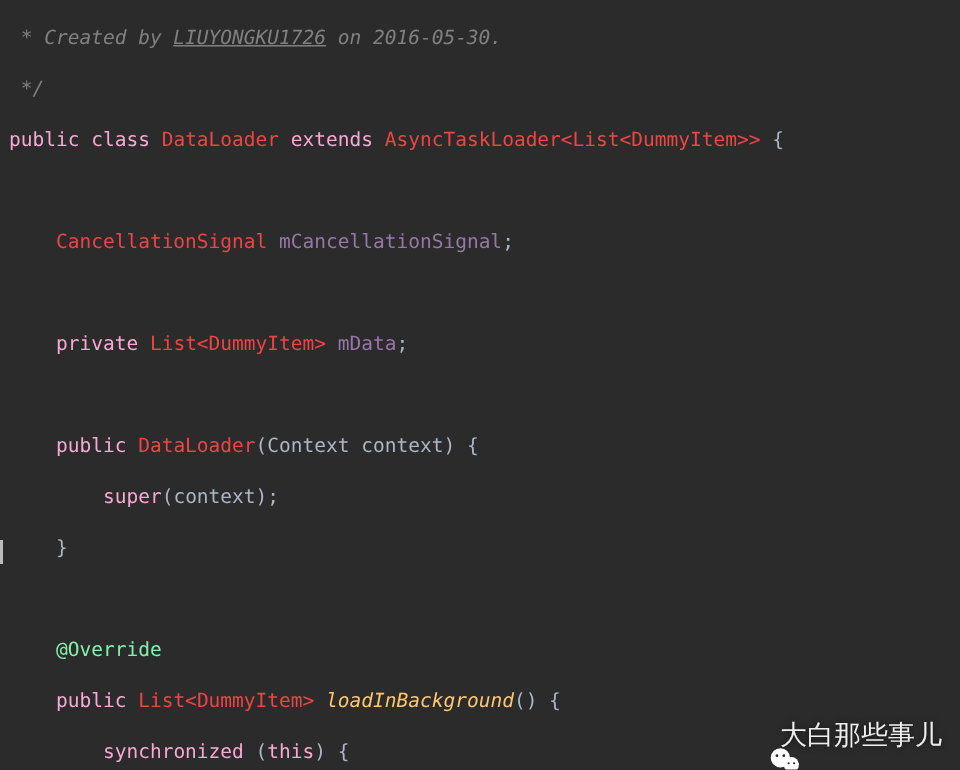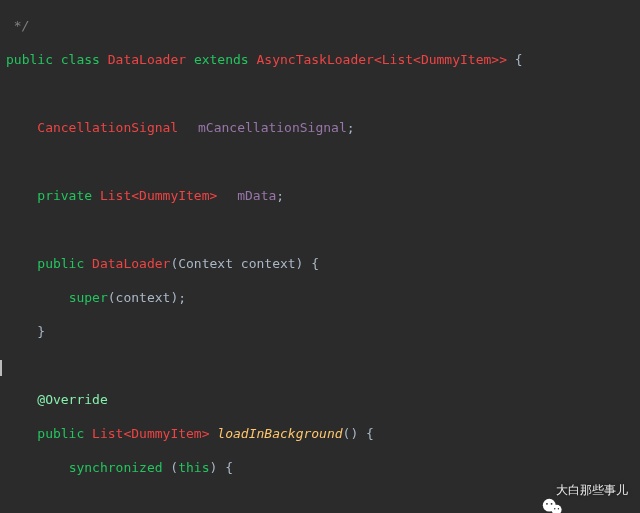--- a/index.html
+++ b/index.html
@@ -21,58 +21,59 @@
     box-sizing: border-box;
     padding: 0 0 0 4px;
     white-space: pre;
   }
   .line {
     display: block;
     padding-left: 2px;
   }
   .comment   { color: #808080; font-style: italic; }
   .author    { color: #808080; font-style: italic; text-decoration: underline; }
-  .kw        { color: #22c55e; text-align: center; }
+  .kw        { color: #f9a8d4; text-align: center; }
   .cls       { color: #ef4444; }
   .method    { color: #ffc66d; font-style: italic; }
-  .field     { color: #9876aa; margin-left: 12px; }
+  .field     { color: #9876aa; }
   .annotation{ color: #86efac; }
   .brace     { color: #a9b7c6; }
   .cursor {
     position: absolute;
     left: 0px;
     top: 360px;
     width: 2px;
     height: 16px;
     background: #bbbbbb;
   }
   .watermark {
     position: absolute;
     right: 12px;
     bottom: 12px;
     display: flex;
     align-items: center;
     gap: 6px;
     color: #eeeeee;
     font-family: "PingFang SC","Microsoft YaHei",sans-serif;
-    font-size: 12px;
+    font-size: 18px;
     font-weight: 500;
     text-shadow: 0 0 4px rgba(0,0,0,0.6);
     pointer-events: none;
   }
   .watermark-icon {
     width: 22px;
     height: 22px;
     display: inline-block;
   }
 </style>
 </head>
 <body>
 
 <div class="editor">
+<span class="line"><span class="comment"> * Created by </span><span class="author">LIUYONGKU1726</span><span class="comment"> on 2016-05-30.</span></span>
 <span class="line"><span class="comment"> */</span></span>
 <span class="line"><span class="kw">public</span> <span class="kw">class</span> <span class="cls">DataLoader</span> <span class="kw">extends</span> <span class="cls">AsyncTaskLoader</span><span class="cls">&lt;List&lt;</span><span class="cls">DummyItem</span><span class="cls">&gt;&gt;</span><span class="brace"> {</span></span>
 <span class="line"> </span>
 <span class="line">    <span class="cls">CancellationSignal</span> <span class="field">mCancellationSignal</span><span>;</span></span>
 <span class="line"> </span>
 <span class="line">    <span class="kw">private</span> <span class="cls">List&lt;</span><span class="cls">DummyItem</span><span class="cls">&gt;</span> <span class="field">mData</span><span>;</span></span>
 <span class="line"> </span>
 <span class="line">    <span class="kw">public</span> <span class="cls">DataLoader</span><span>(Context context) {</span></span>
 <span class="line">        <span class="kw">super</span><span>(context);</span></span>
 <span class="line">    <span>}</span></span>

